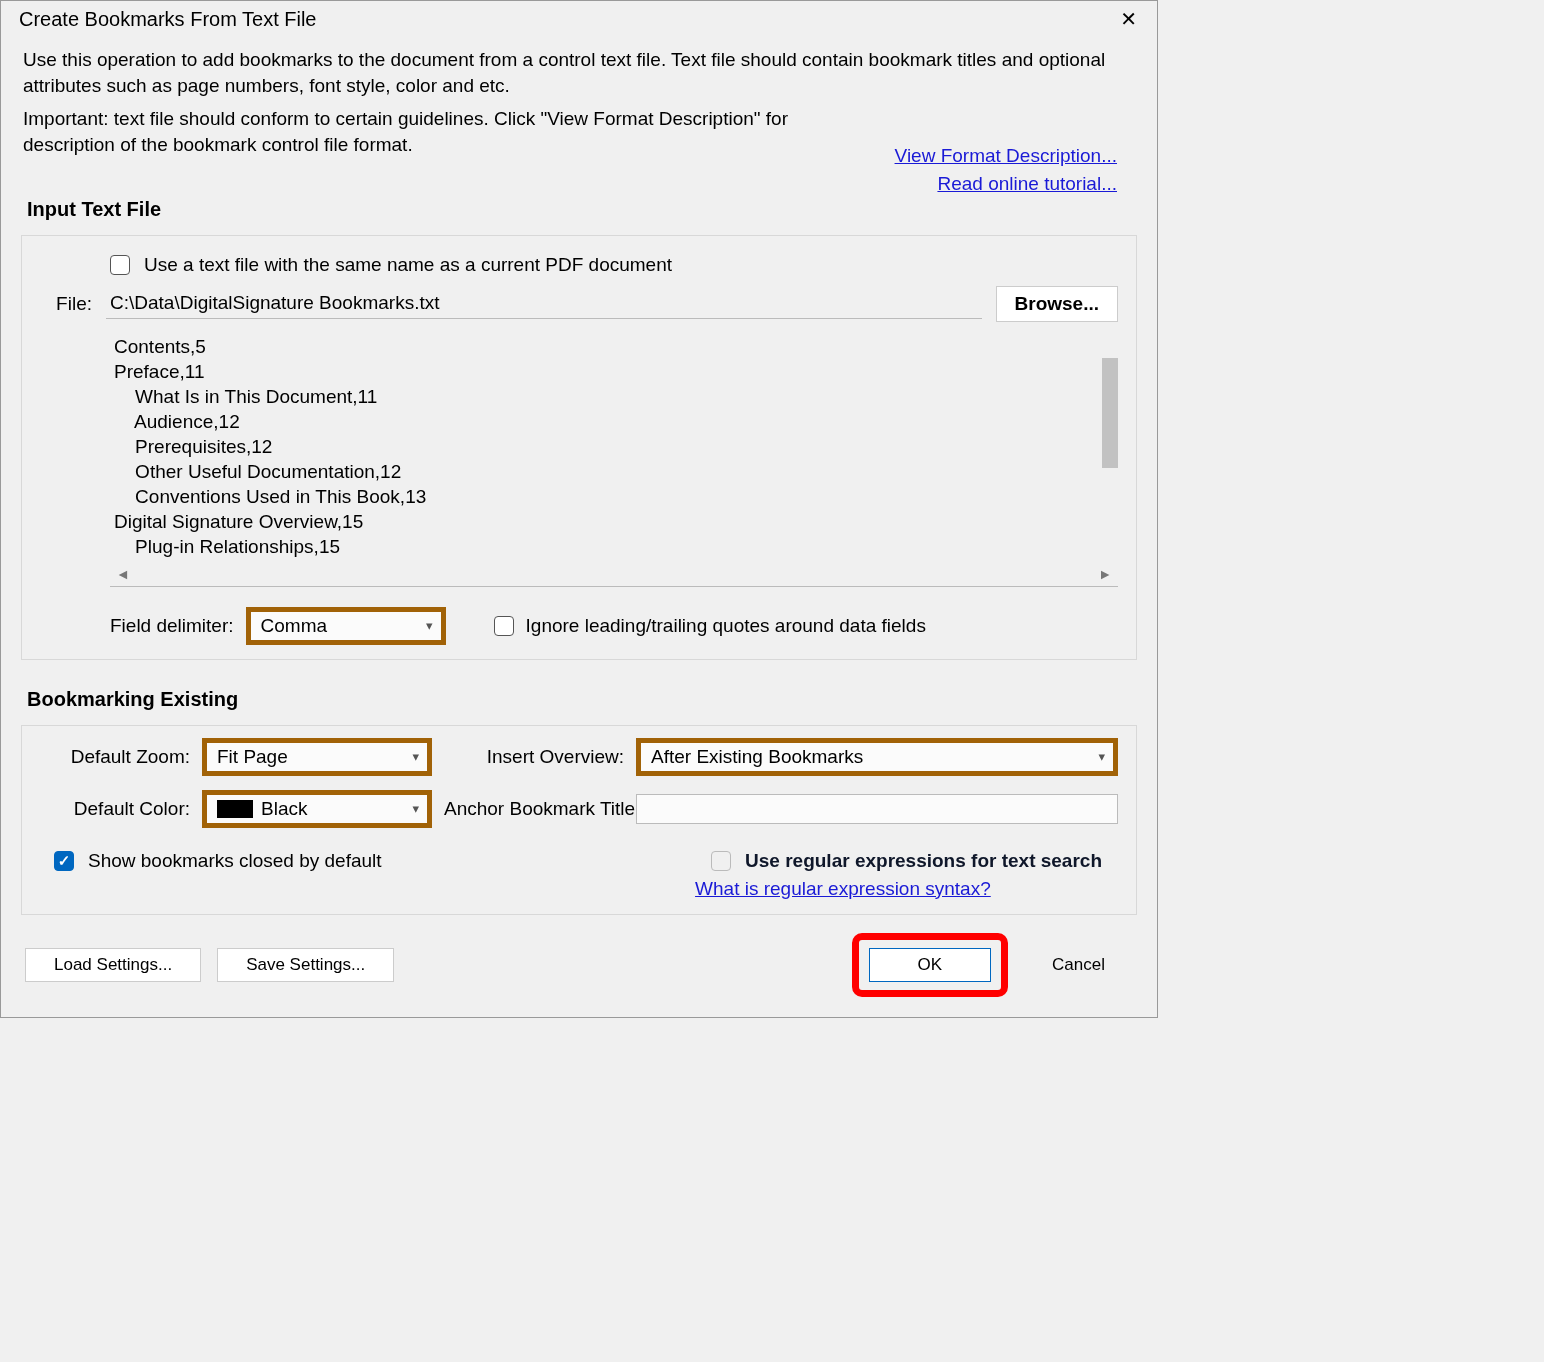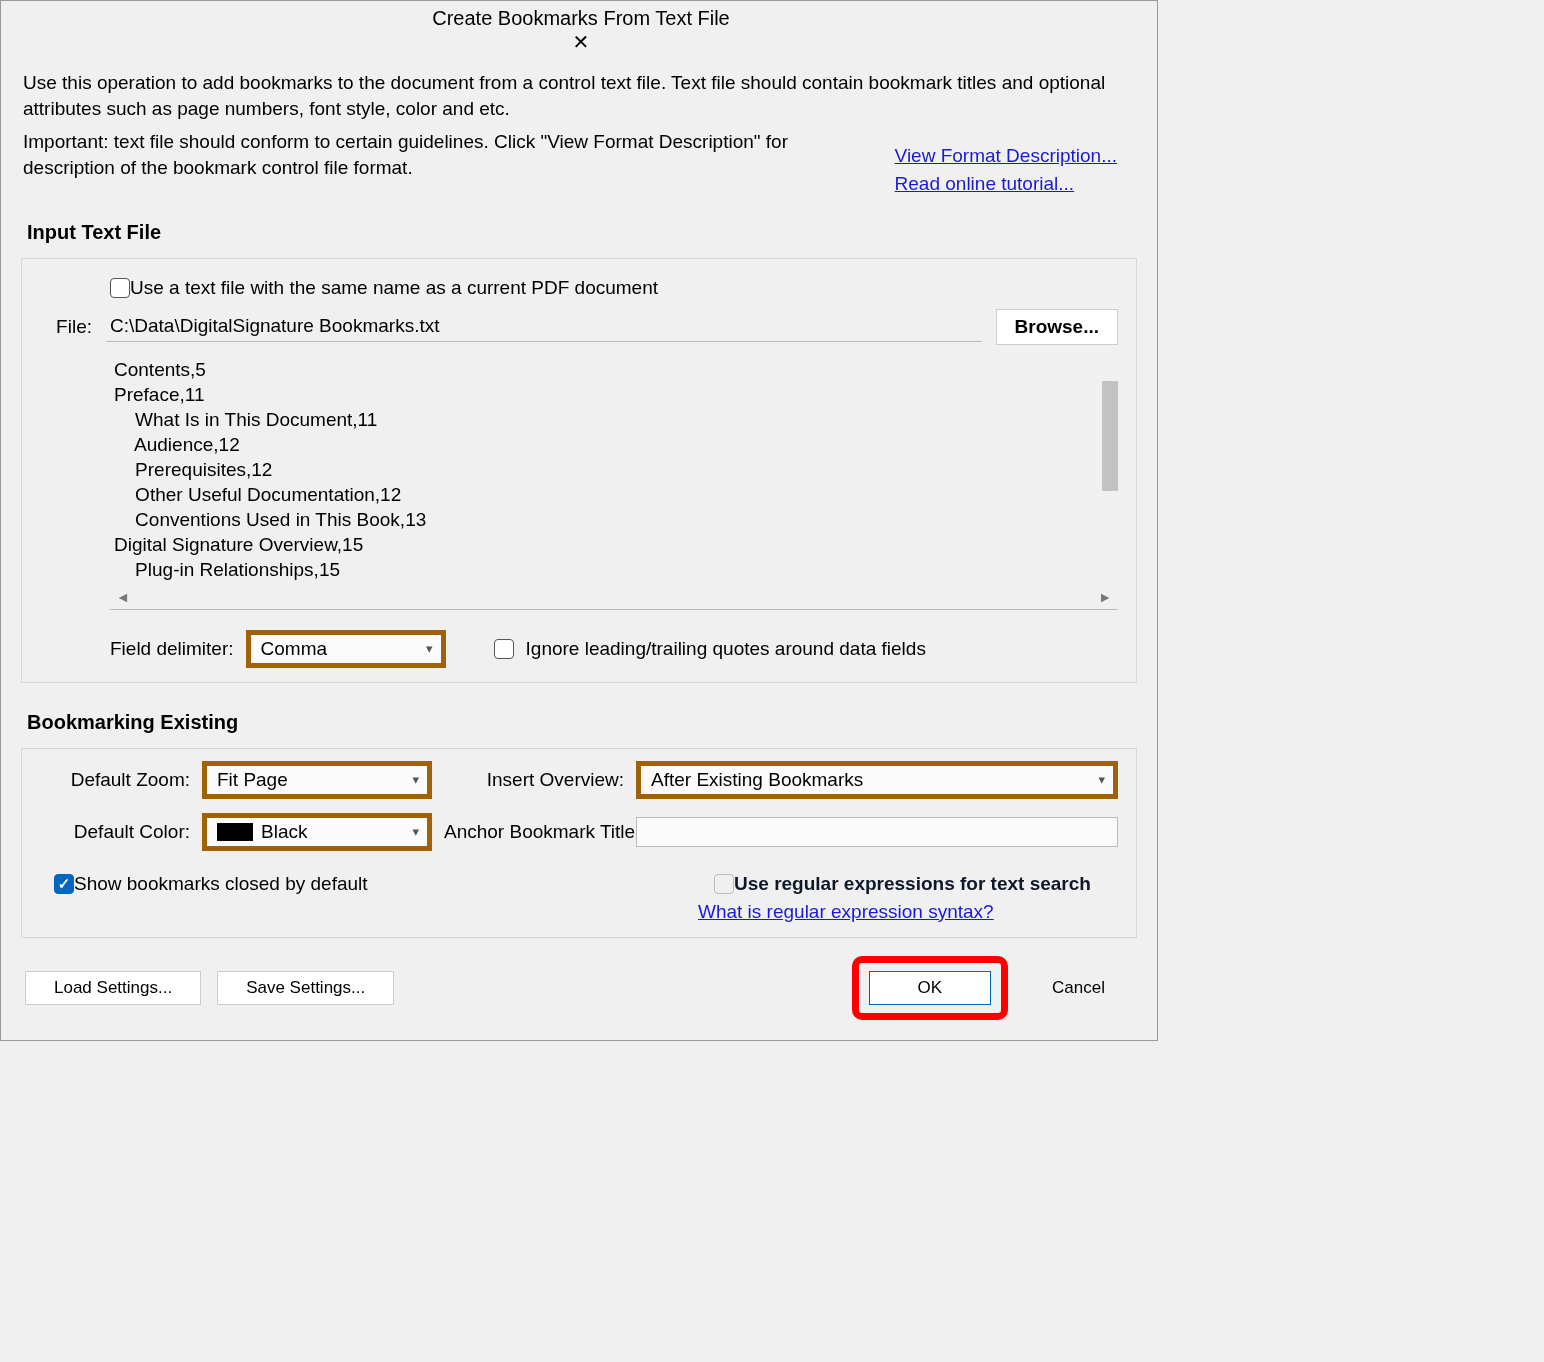--- a/index.html
+++ b/index.html
@@ -15,41 +15,40 @@
     background: #f0f0f0;
     border: 1px solid #999;
     position: relative;
     padding-bottom: 16px;
   }
   .title-bar {
     display: flex;
     justify-content: space-between;
     align-items: center;
     padding: 6px 14px 2px 18px;
-    flex-direction: column;
   }
   .title-bar .title {
     font-size: 20px;
   }
   .close-x {
     font-size: 20px;
     cursor: pointer;
     padding: 2px 6px;
     line-height: 1;
   }
   .intro {
     padding: 6px 22px 4px 22px;
     line-height: 1.35;
   }
   .intro p { margin: 8px 0; }
   .links-block {
     position: absolute;
     right: 40px;
     top: 144px;
-    text-align: left;
+    text-align: right;
   }
   .link {
     color: #1a1ad6;
     text-decoration: underline;
     cursor: pointer;
     display: block;
     margin-bottom: 6px;
   }
   .link-inline {
     color: #1a1ad6;
@@ -63,21 +62,21 @@
     position: relative;
   }
   .section-title {
     font-weight:700;
     font-size:20px;
     margin: 28px 0 0 26px;
   }
   .row {
     display: flex;
     align-items: center;
-    gap: 0;
+    gap: 14px;
     margin: 6px 16px;
   }
   .checkbox {
     width: 20px;
     height: 20px;
     border: 1.5px solid #555;
     border-radius: 4px;
     display: inline-flex;
     align-items: center;
     justify-content: center;

